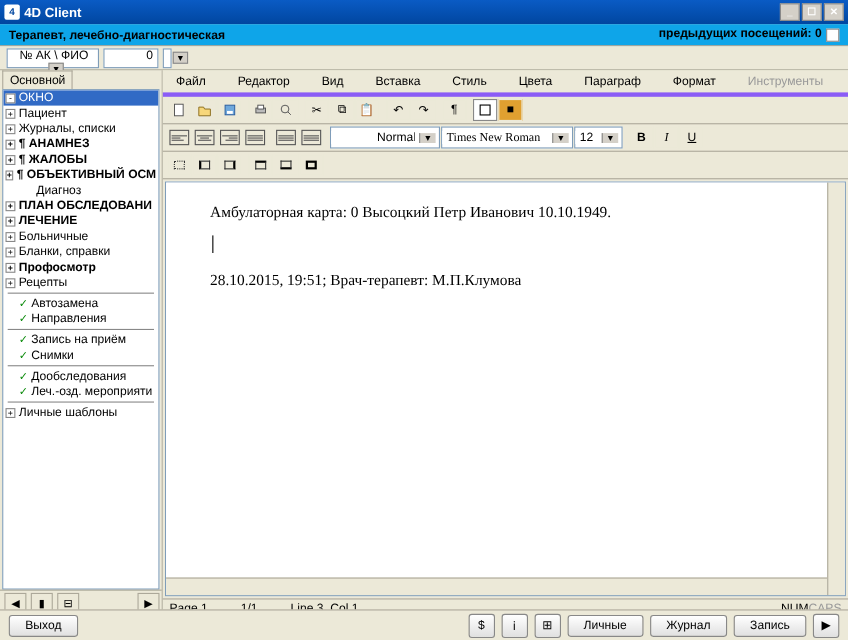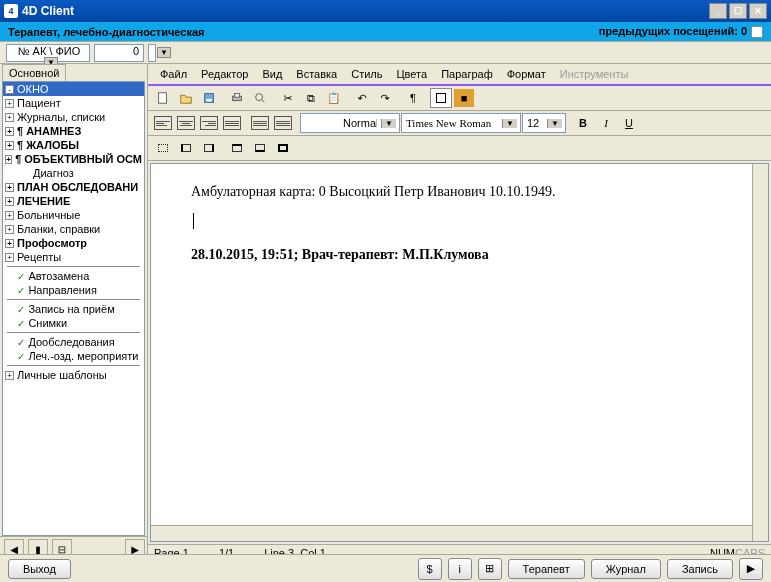--- a/index.html
+++ b/index.html
@@ -22,21 +22,21 @@
 .tree { flex:1; background:#fff; border:1px solid #7f9db9; margin:0 2px; overflow:auto; font-size:11px;}
 .tree-item { display:flex; align-items:center; padding:1px 2px; white-space:nowrap; cursor:pointer;}
 .tree-item.selected { background:#316ac5; color:#fff;}
 .tree-item.bold { font-weight:bold;}
 .plusminus { display:inline-block; width:9px; height:9px; border:1px solid #888; font-size:8px; line-height:7px; text-align:center; margin-right:3px; background:#fff; color:#000;}
 .nobox { display:inline-block; width:12px;}
 .check { color:#0a8a0a; margin-right:3px; font-size:10px;}
 .tree-hr { border:none; border-top:1px solid #888; margin:2px 4px;}
 .side-bottom { display:flex; gap:2px; padding:2px; border-top:1px solid #aca899;}
 .right { flex:1; display:flex; flex-direction:column; background:#ece9d8;}
-.menubar { display:flex; gap:2px; padding:2px 6px; border-bottom:2px solid #8b5cf6; background:#ece9d8;}
+.menubar { display:flex; gap:17px; padding:2px 6px; border-bottom:4px solid #8b5cf6; background:#ece9d8;}
 .menu-item { padding:2px 6px; cursor:pointer; font-size:11px;}
 .menu-item.disabled { color:#999;}
 .toolbar { display:flex; gap:1px; padding:2px 4px; border-bottom:1px solid #aca899; flex-wrap:wrap; align-items:center;}
 .tb { width:22px; height:20px; border:1px solid #ece9d8; background:#ece9d8; display:flex; align-items:center; justify-content:center; cursor:pointer; font-size:11px;}
 .tb svg { width:14px; height:14px;}
 .sep { width:4px;}
 .align-box { width:18px; height:14px; border:1px solid #555; display:flex; flex-direction:column; justify-content:center; gap:1px; padding:1px;}
 .align-box span { height:1px; background:#555; display:block;}
 .combo { background:#fff; border:1px solid #7f9db9; height:20px; display:flex; align-items:center; font-size:11px;}
 .combo input { border:none; outline:none; font-size:11px; padding:0 4px; font-family:inherit;}
@@ -339,21 +339,21 @@
       <div class="tb">
           <div class="square-icon" style="border:2px solid #000;"></div>
         </div>
     </div>
 
     <div class="editor-wrap">
       <div style="flex:1;display:flex;flex-direction:column;">
         <div class="editor">
           <p>Амбулаторная карта:   0 Высоцкий Петр Иванович 10.10.1949.</p>
           <p style="margin-top:12px;"><span class="cursor"></span></p>
-          <p style="margin-top:18px;font-weight:bold;">28.10.2015, 19:51;  Врач-терапевт: М.П.Клумова</p>
+          <p style="margin-top:18px;">28.10.2015, 19:51;  Врач-терапевт: М.П.Клумова</p>
         </div>
         <div class="hscroll"></div>
       </div>
       <div class="vscroll"></div>
     </div>
 
     <div class="statusbar-editor">
       <span>Page 1</span>
       <span>1/1</span>
       <span>Line 3, Col 1</span>
@@ -364,17 +364,17 @@
     </div>
   </div>
 </div>
 
 <div class="bottombar">
   <button class="btn">Выход</button>
   <div style="flex:1"></div>
   <div class="sq-btn">$</div>
   <div class="sq-btn">ℹ</div>
   <div class="sq-btn">⊞</div>
-  <button class="btn">Терапевт</button>
+  <button class="btn">Личные</button>
   <button class="btn">Журнал</button>
   <button class="btn">Запись</button>
   <div class="sq-btn">▶</div>
 </div>
 
 </body></html>

